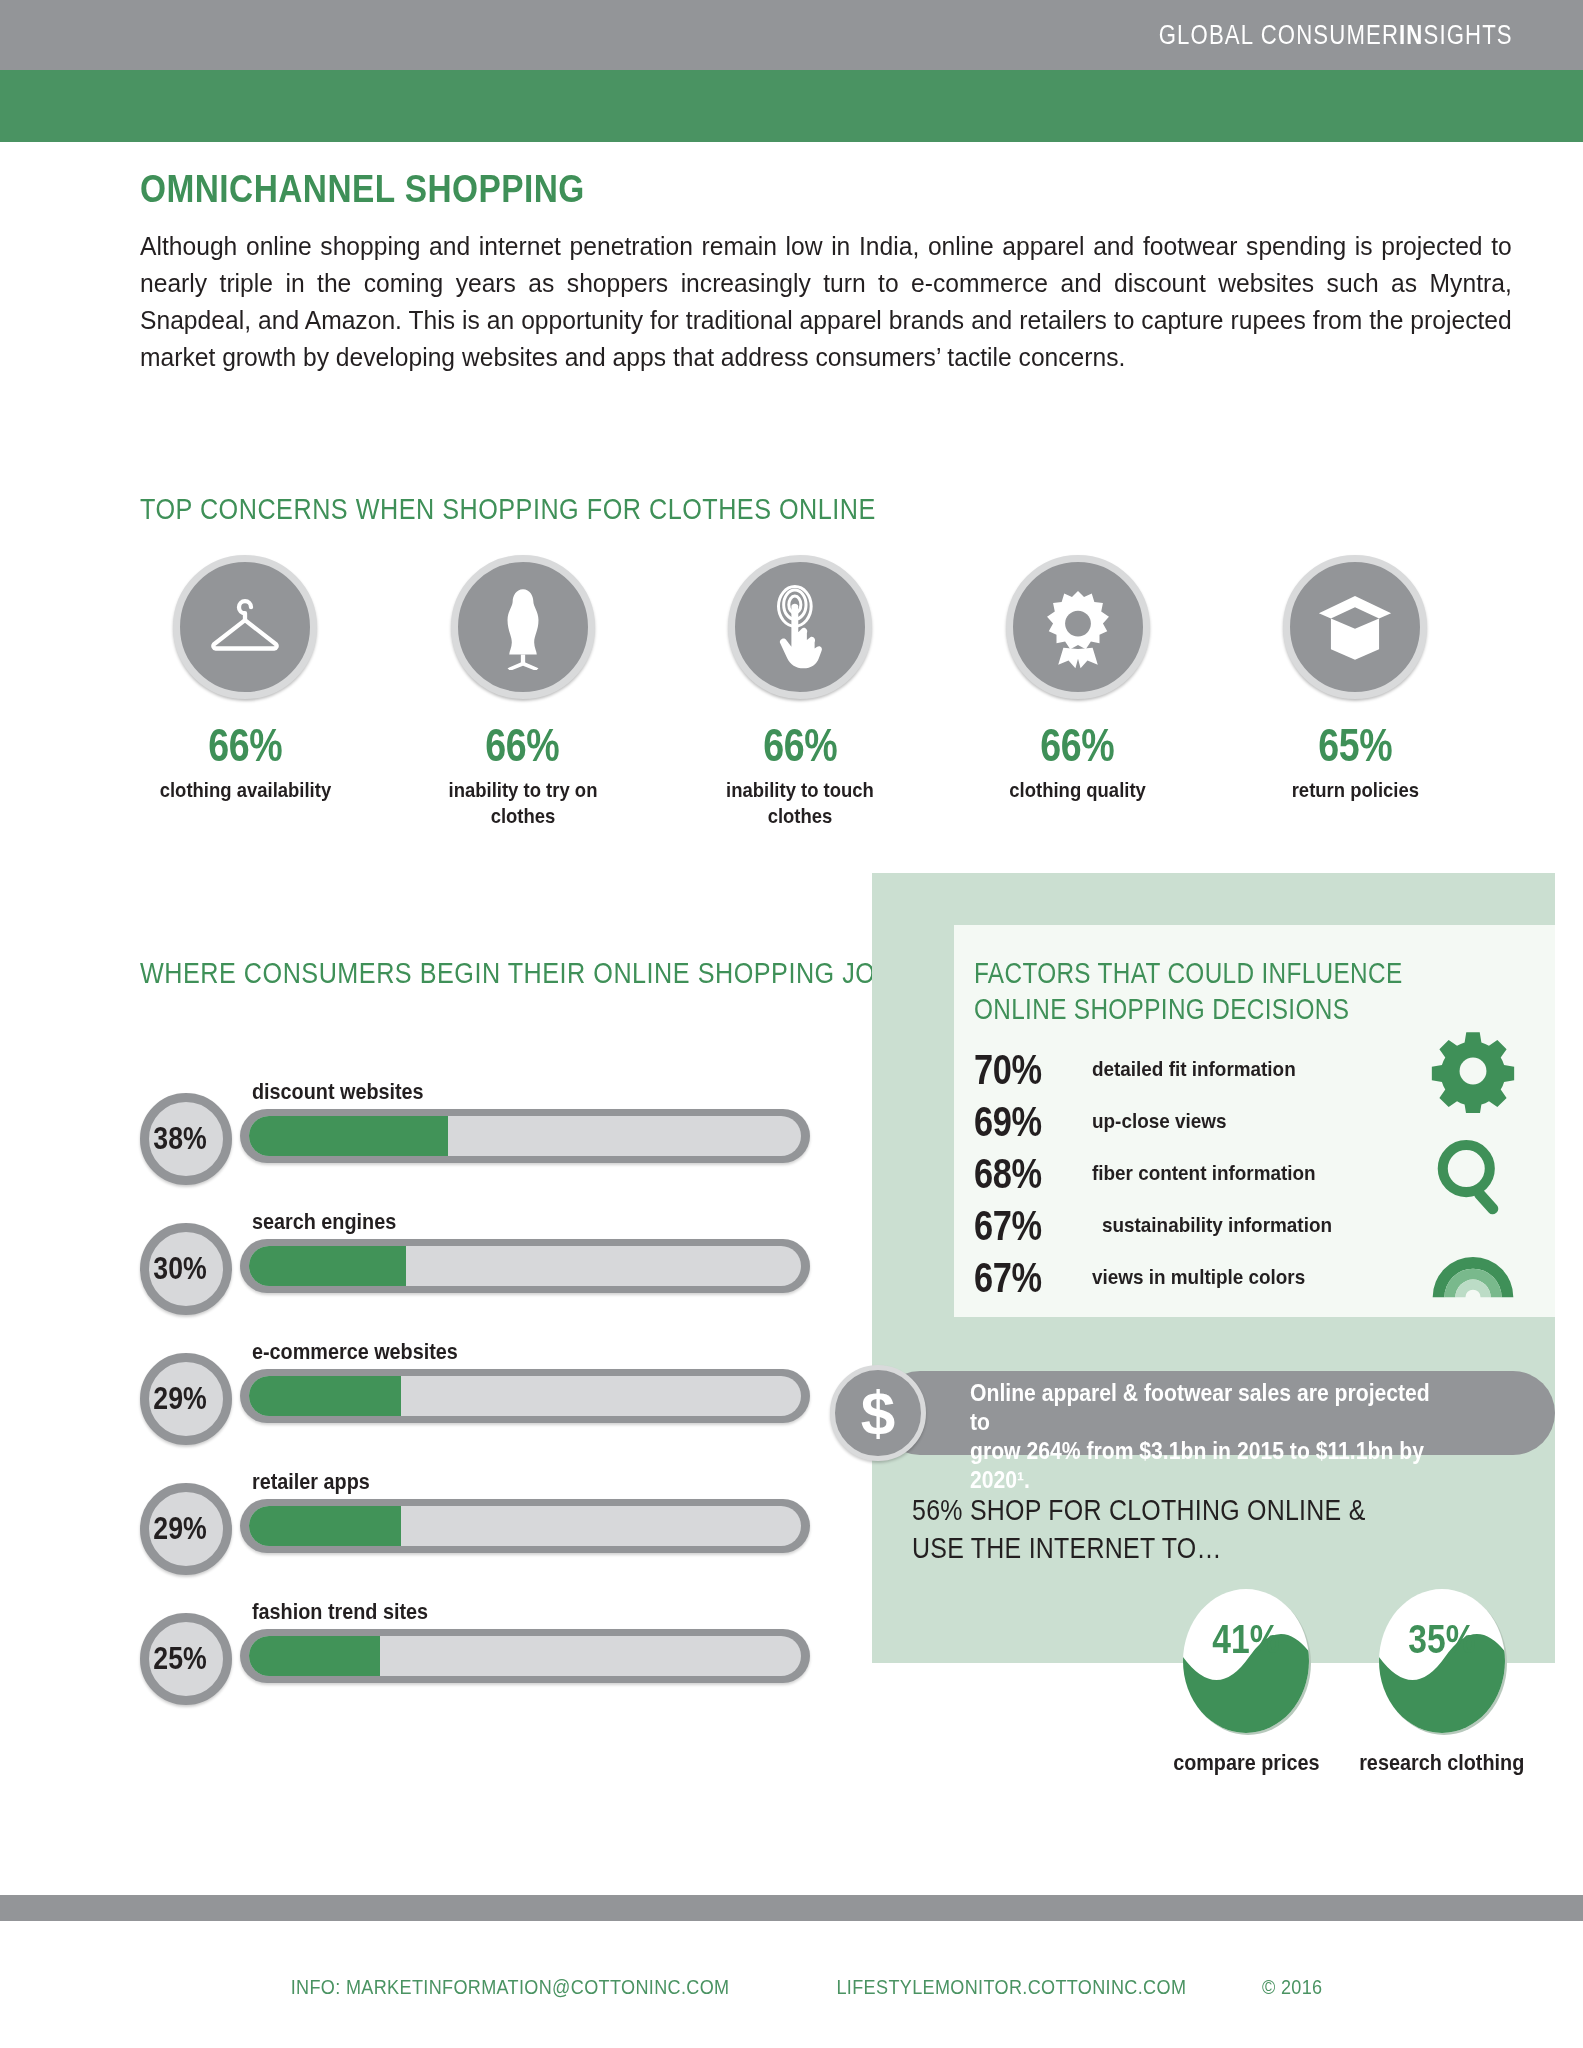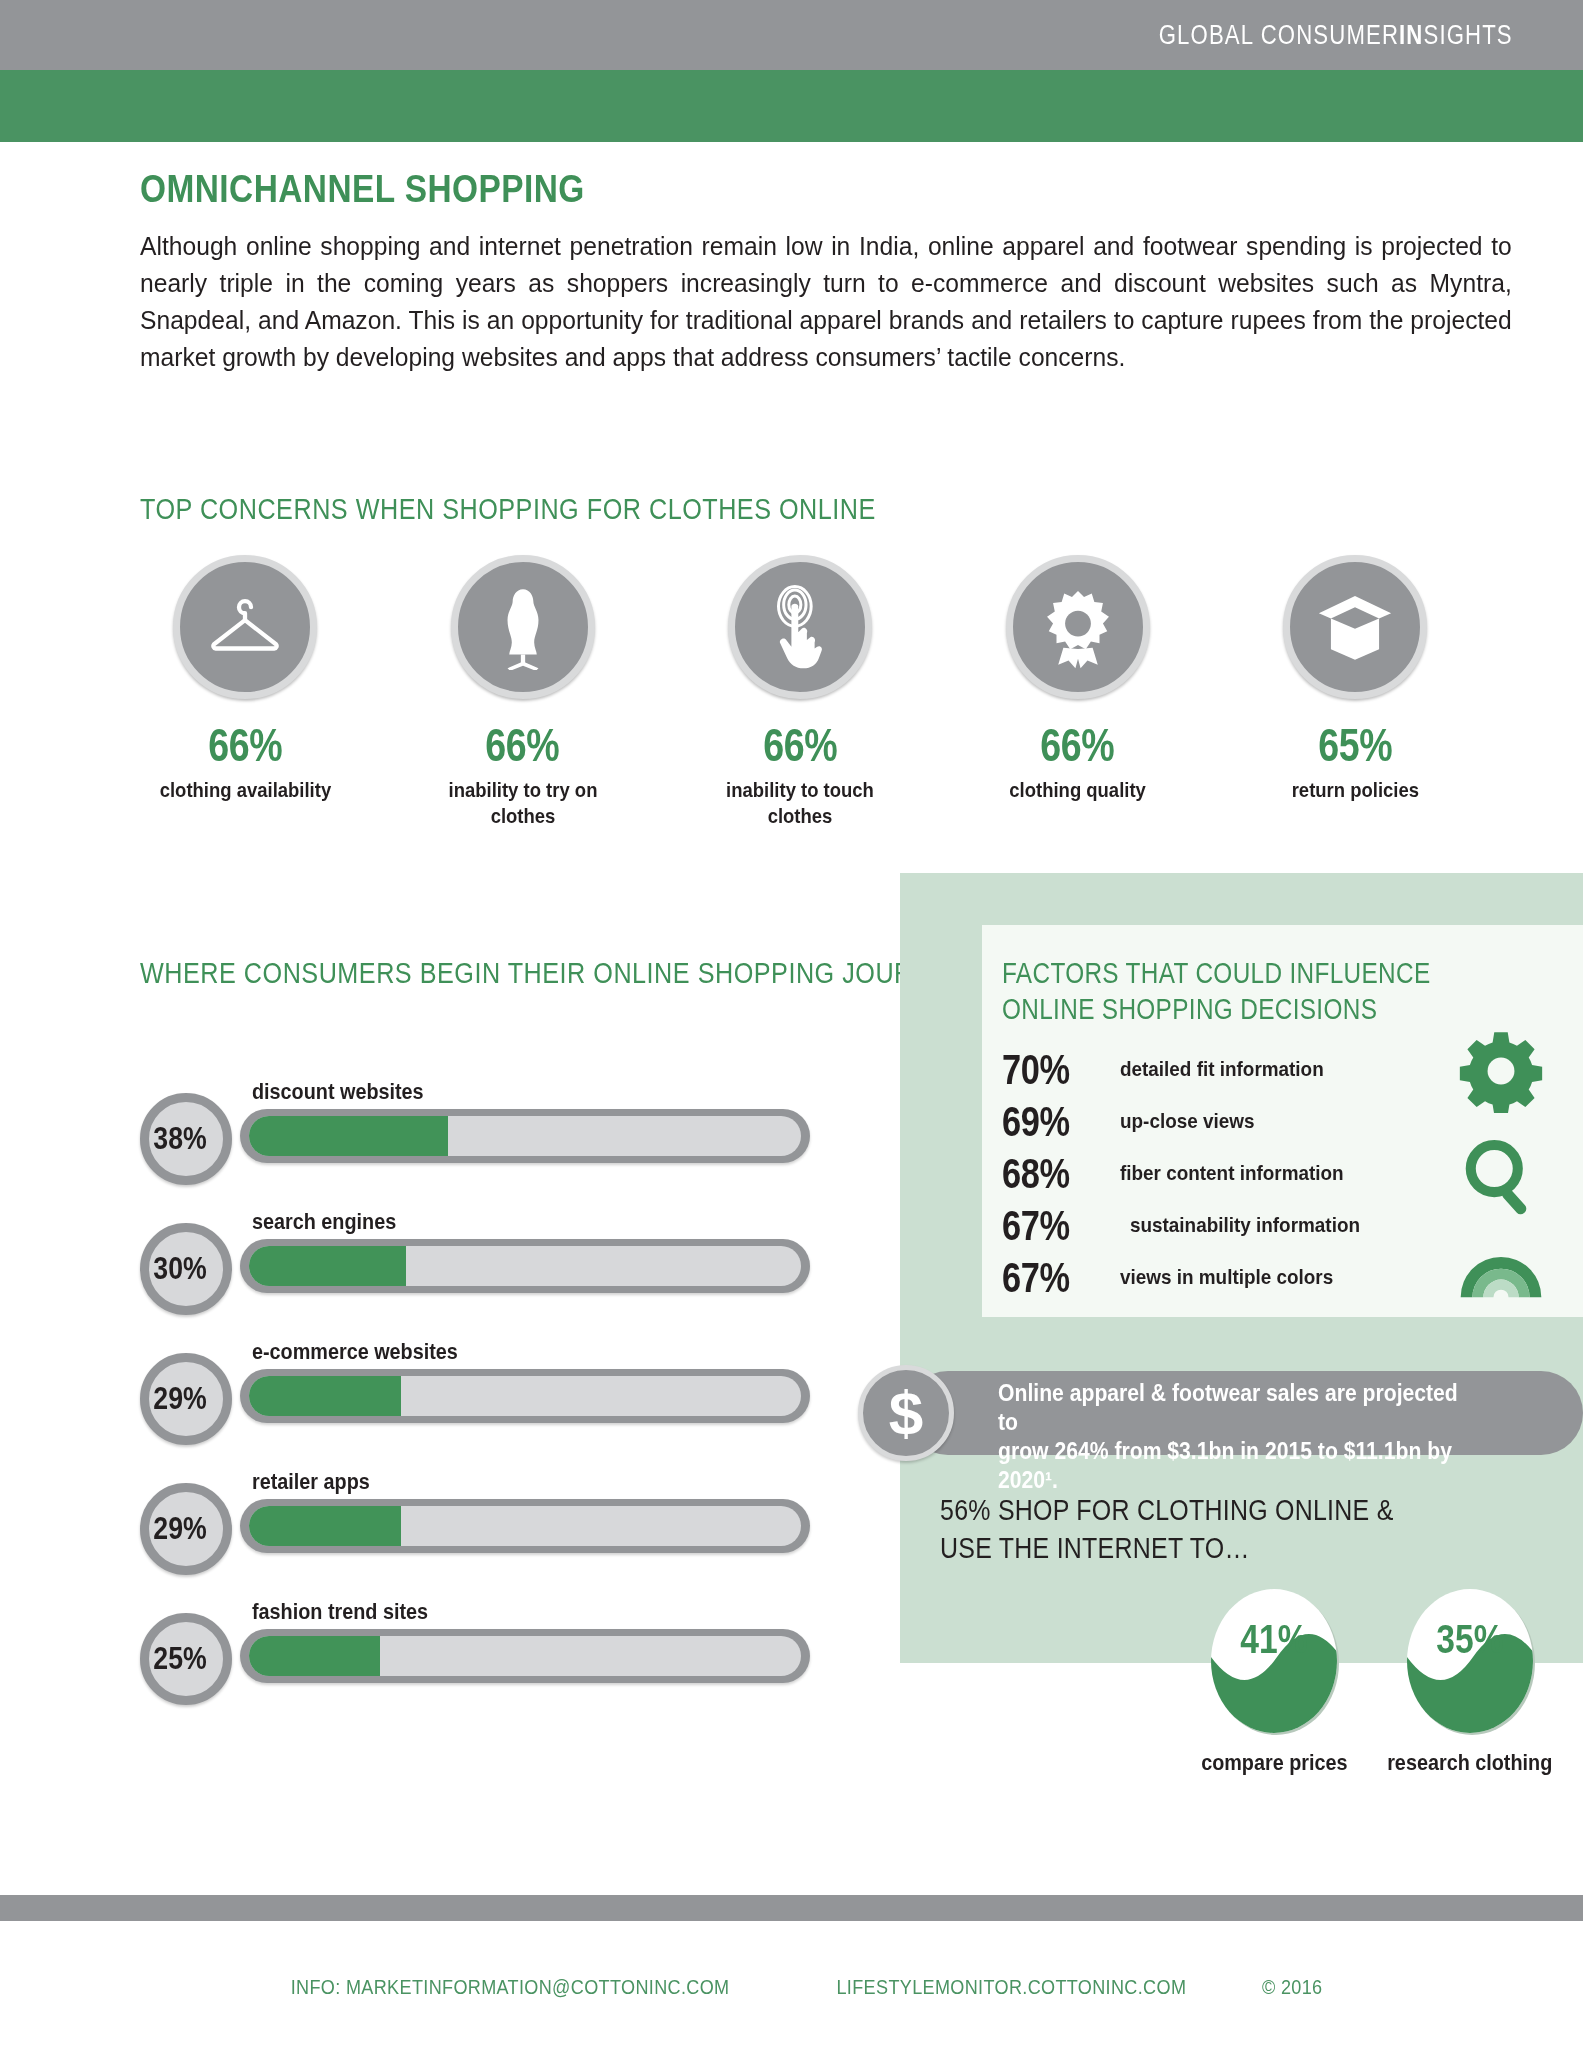--- a/index.html
+++ b/index.html
@@ -96,21 +96,21 @@
     border-radius:50%; background:#d7d8da; border:9px solid #939598;
     display:flex; align-items:center; justify-content:flex-start;
     box-shadow:0 2px 3px rgba(0,0,0,.2); z-index:3;
   }
   .bar-bubble span {
     color:#231f20; font-size:31px; font-weight:800; transform:scaleX(0.86);
   }
 
   
   .panel {
-    position:absolute; left:900px; top:873px; width:683px; height:790px;
+    position:absolute; left:872px; top:873px; width:683px; height:790px;
     background:#cbdfd1;
   }
   .card {
     position:absolute; left:82px; top:52px; width:601px; height:392px;
     background:#f4f9f4;
   }
   .card-head {
     position:absolute; left:20px; top:30px;
     color:#3f9058; font-size:29px; line-height:36px; letter-spacing:0.4px;
     transform:scaleX(0.84); transform-origin:left top; white-space:nowrap;

